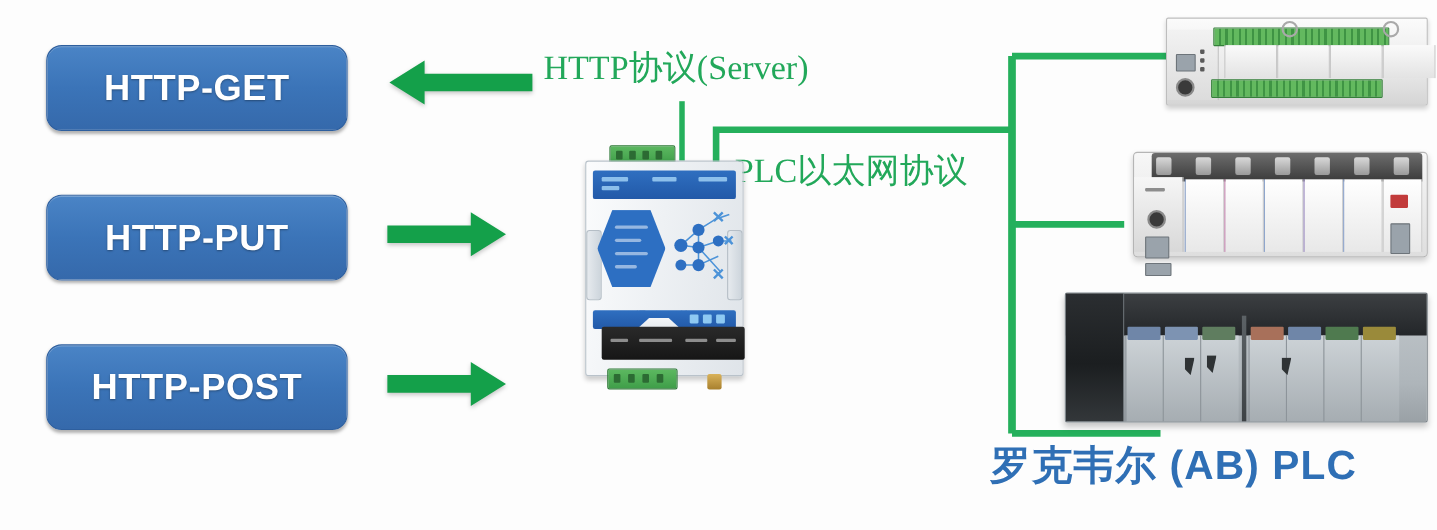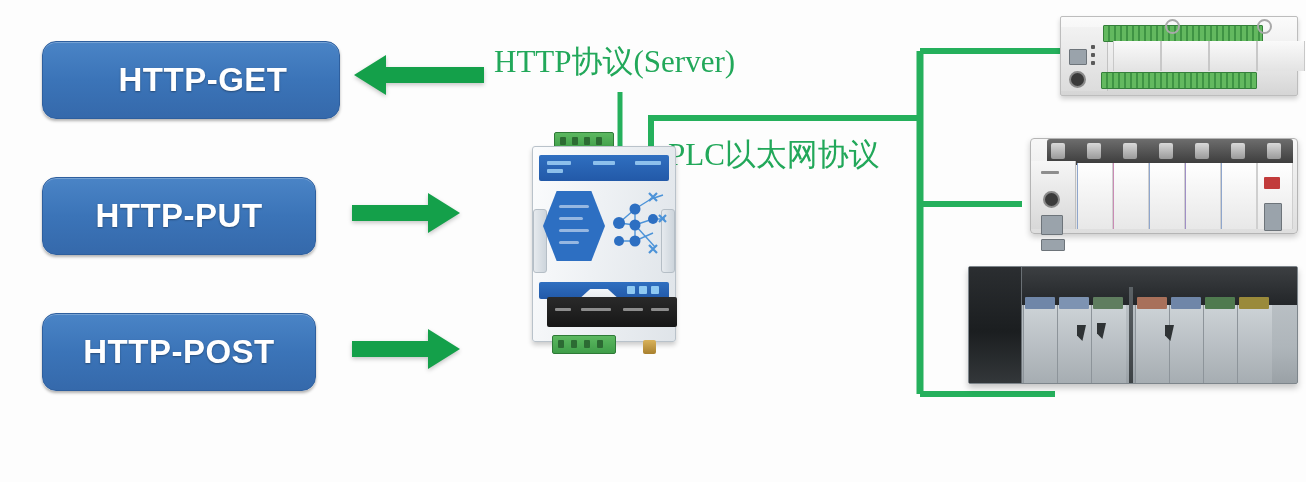--- a/index.html
+++ b/index.html
@@ -20,21 +20,21 @@
     background:linear-gradient(180deg,#4a84c6 0%,#3b74b8 50%,#3569ab 100%);
     border:1px solid #2e5f9e;
     box-shadow:0 2px 3px rgba(0,0,0,.30), inset 0 1px 0 rgba(255,255,255,.25);
     color:#ffffff;
     font-size:33px;
     font-weight:700;
     letter-spacing:.5px;
     text-shadow:0 1px 2px rgba(0,0,0,.35);
     white-space:nowrap;
   }
-  #btn-get {left:42px;  top:41px;  width:272px; height:76px;padding-left:24px;}
+  #btn-get {left:42px;  top:41px;  width:272px; height:76px;}
   #btn-put {left:42px;  top:177px; width:272px; height:76px;}
   #btn-post{left:42px;  top:313px; width:272px; height:76px;}
 
   
   .arrow{position:absolute;}
   .arrow svg{display:block;filter:drop-shadow(0 2px 2px rgba(0,0,0,.22));}
 
   
   .lbl{position:absolute;white-space:nowrap;}
   .lbl-green{
@@ -458,15 +458,16 @@
       <span class="p3-tab" style="left:270px;background:#9a8a3a;"></span>
 
       <span class="p3-clip" style="left:108px;top:58px;"></span>
       <span class="p3-clip" style="left:128px;top:56px;"></span>
       <span class="p3-clip" style="left:196px;top:58px;"></span>
     </div>
   </div>
 
 
 
+  <div class="lbl" id="lbl-plc-name">罗克韦尔 (AB) PLC</div>
 
 
 </div>
 
 </body></html>

